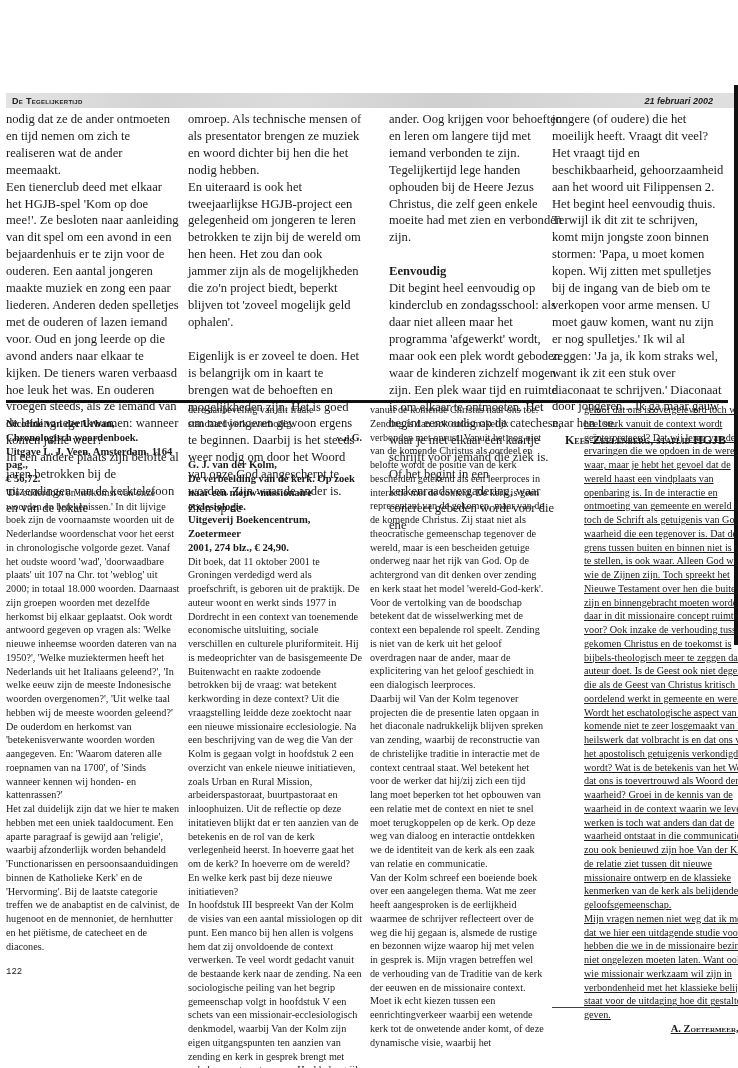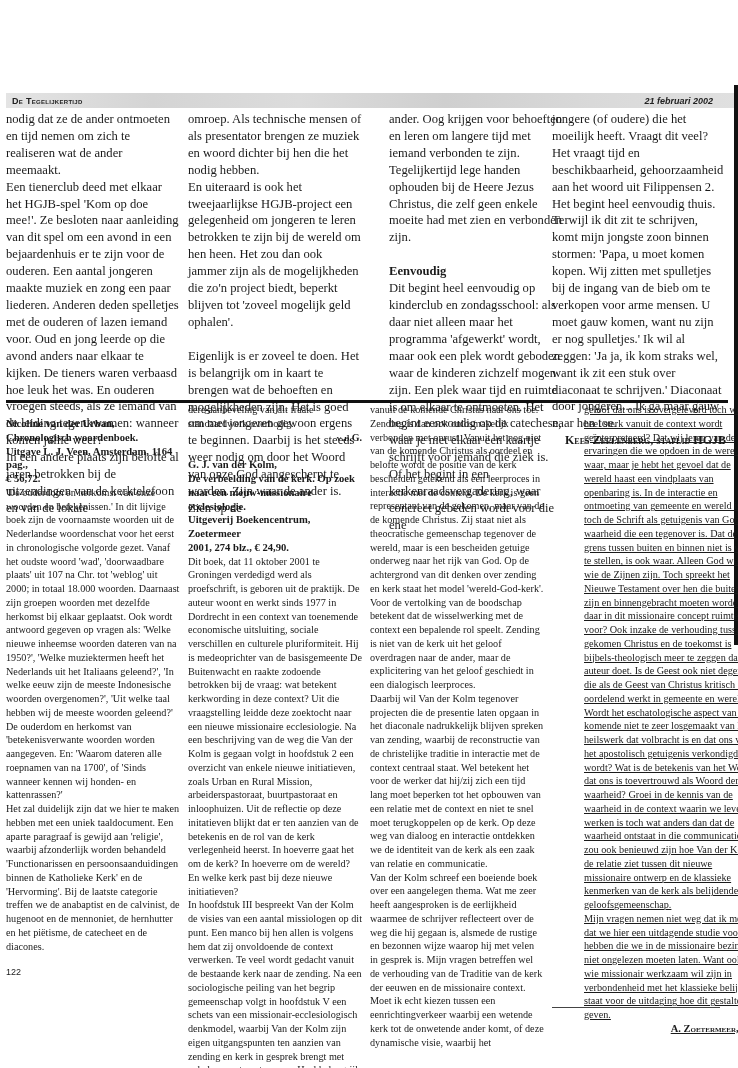--- a/index.html
+++ b/index.html
@@ -23,21 +23,21 @@
   .bcol { position:absolute; font-size:10.2px; line-height:13.75px; }
   .bcol p { margin:0; }
   .b1 { left:6px; top:417px; width:174px; }
   .b2 { left:188px; top:403px; width:174px; }
   .b3 { left:370px; top:403px; width:174px; }
   .b4 { left:584px; top:403px; width:174px;text-decoration:underline; }
   .bold { font-weight:bold; font-size:10.6px; }
   .vdg { text-align:right; font-variant:small-caps; font-size:10px; font-weight:bold; }
   .bsig { text-align:right; font-variant:small-caps; font-weight:bold; font-size:10.5px; }
   .bottom-rule { position:absolute; left:552px; top:1007px; width:168px; height:1px; background:#444; }
-  .page-num { position:absolute; left:6px; top:967px; font-family:Liberation Sans, sans-serif; font-size:9px; }
+  .page-num { position:absolute; left:6px; top:967px; font-family:Liberation Mono, monospace; font-size:9px; }
   .bgap { height:14px; }
 </style>
 </head>
 <body>
 
 <div class="header-band"></div>
 <div class="mag-title">De Tegelijkertijd</div>
 <div class="mag-date">21 februari 2002</div>
 <div class="right-edge"></div>
 

